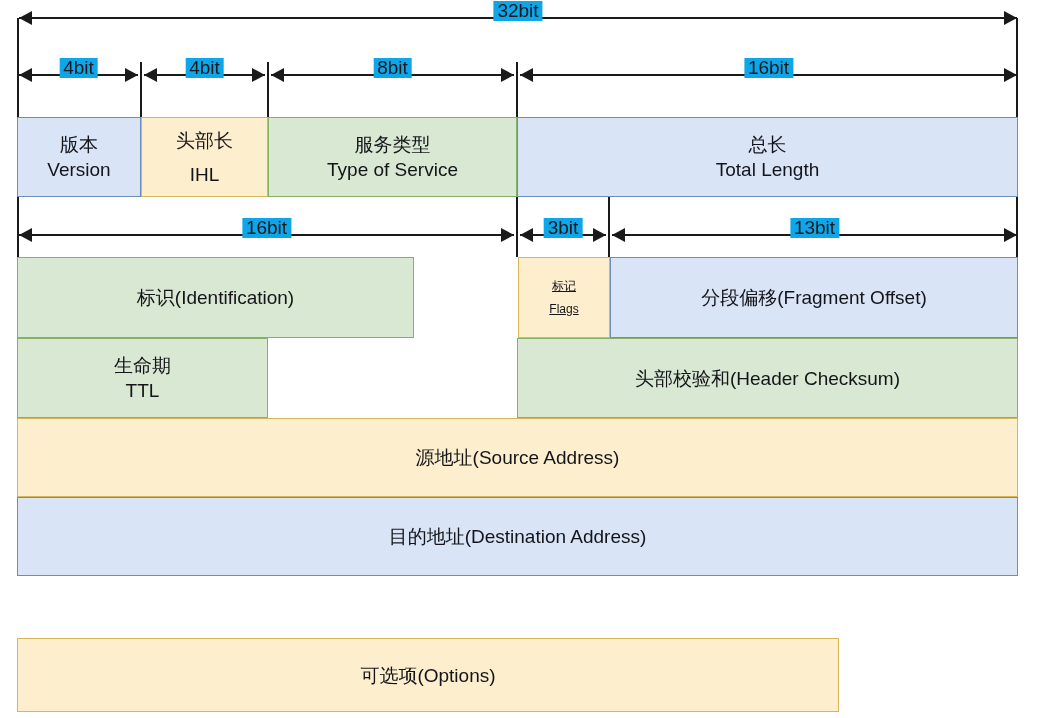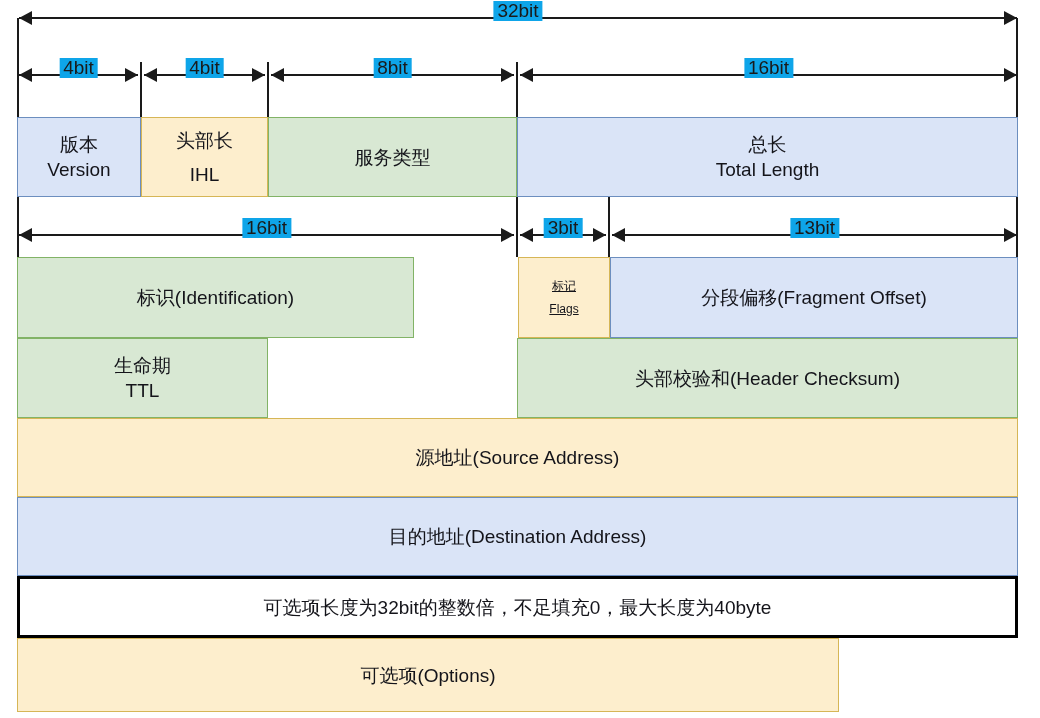--- a/index.html
+++ b/index.html
@@ -120,20 +120,21 @@
     <span class="ln">Version</span>
   </div>
 
   <div class="cell c-yellow" style="left:141px; top:117px; width:127px; height:80px;gap:9px;">
     <span class="ln">头部长</span>
     <span class="ln">IHL</span>
   </div>
 
   <div class="cell c-green" style="left:268px; top:117px; width:249px; height:80px;">
     <span class="ln">服务类型</span>
+    <span class="ln">Type of Service</span>
   </div>
 
   <div class="cell c-blue" style="left:517px; top:117px; width:501px; height:80px;">
     <span class="ln">总长</span>
     <span class="ln">Total Length</span>
   </div>
 
   <div class="vline" style="left:17px; top:197px; height:60px;"></div>
   <div class="vline" style="left:516px; top:197px; height:60px;"></div>
   <div class="vline" style="left:608px; top:197px; height:60px;"></div>
@@ -184,21 +185,18 @@
   </div>
 
   <div class="cell c-yellow" style="left:17px; top:418px; width:1001px; height:79px;">
     <span class="ln">源地址(Source Address)</span>
   </div>
 
   <div class="cell c-blue" style="left:17px; top:497px; width:1001px; height:79px;">
     <span class="ln">目的地址(Destination Address)</span>
   </div>
 
-  <div class="cell c-white" style="left:17px; top:576px; width:1001px; height:62px;">
-    <span class="ln">可选项长度为32bit的整数倍，不足填充0，最大长度为40byte</span>
-  </div>
 
   <div class="cell c-yellow" style="left:17px; top:638px; width:822px; height:74px;">
     <span class="ln">可选项(Options)</span>
   </div>
 
 </div>
 
 </body></html>

